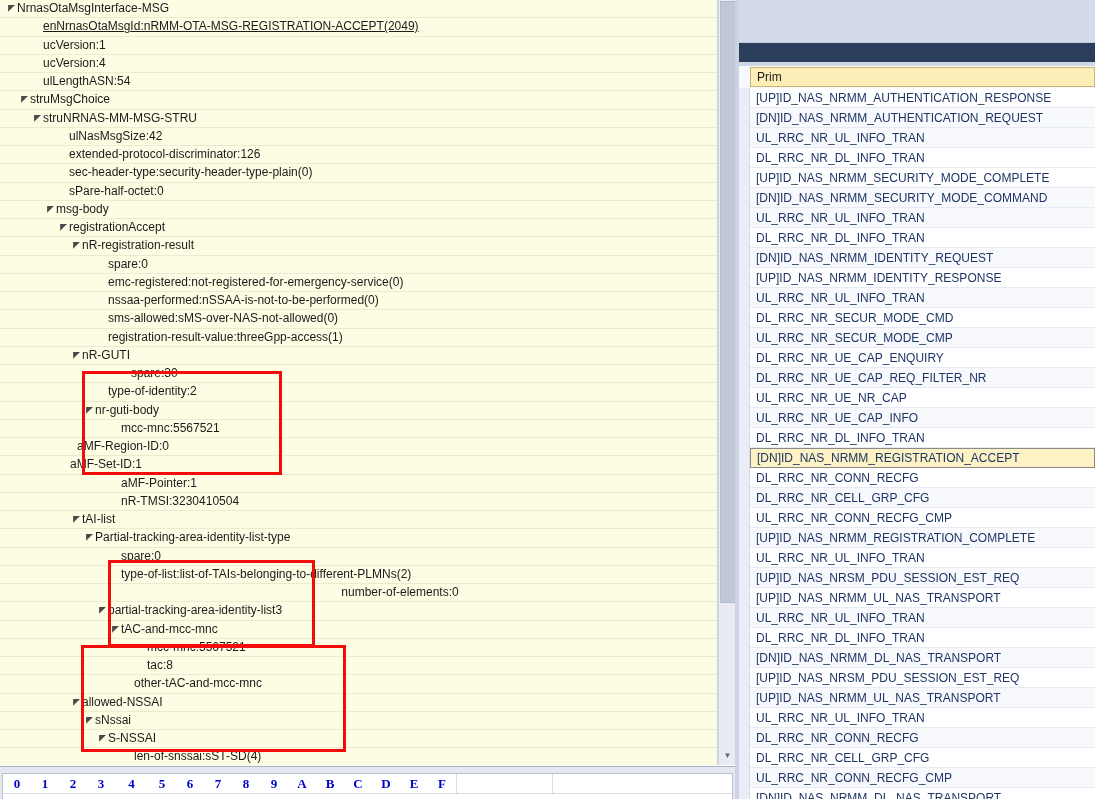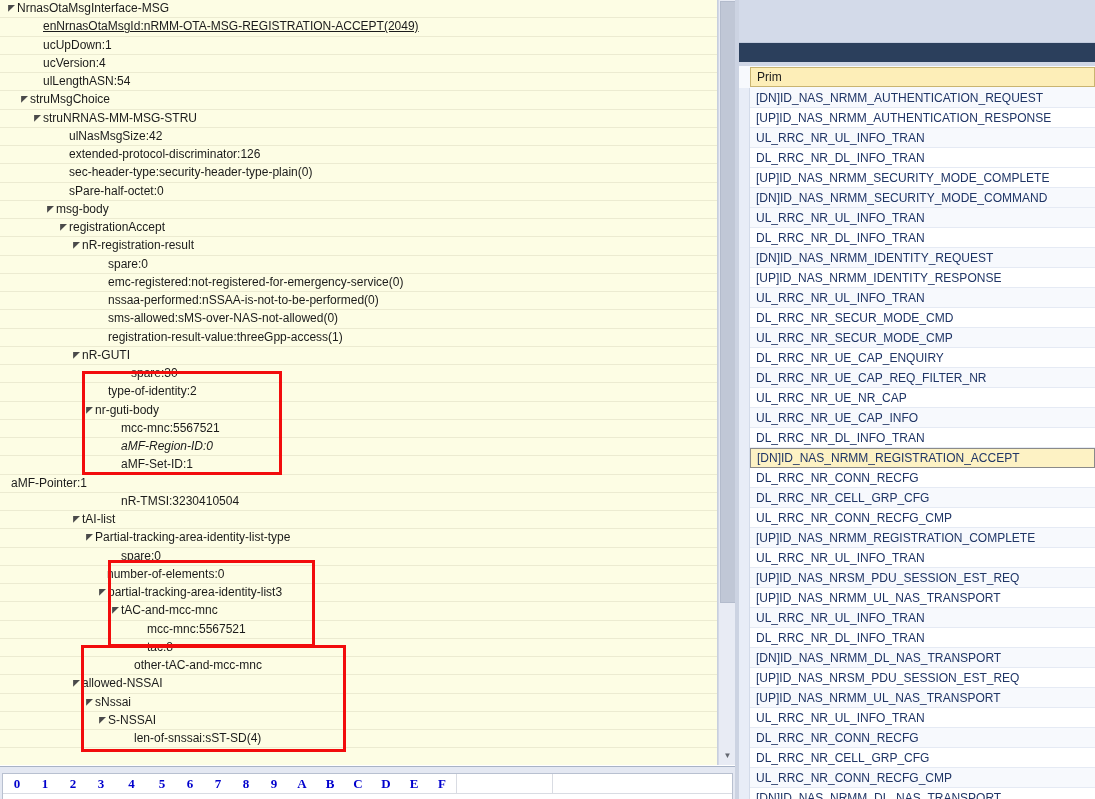--- a/index.html
+++ b/index.html
@@ -211,21 +211,21 @@
     pointer-events: none;
   }
 </style>
 </head>
 <body>
 
 <div id="tree-pane">
   <div id="tree-rows">
       <div class="tree-row" style="padding-left: 6px;"><span class="tw" style="transform: rotate(180deg); display: inline-block;">◢</span><span class="tree-label">NrnasOtaMsgInterface-MSG</span></div>
       <div class="tree-row" style="padding-left: 32px; text-decoration: underline;"><span class="tw empty">&nbsp;</span><span class="tree-label">enNrnasOtaMsgId:nRMM-OTA-MSG-REGISTRATION-ACCEPT(2049)</span></div>
-      <div class="tree-row" style="padding-left: 32px;"><span class="tw empty">&nbsp;</span><span class="tree-label">ucUpDown:1</span></div>
+      <div class="tree-row" style="padding-left: 32px;"><span class="tw empty">&nbsp;</span><span class="tree-label">ucVersion:1</span></div>
       <div class="tree-row" style="padding-left: 32px;"><span class="tw empty">&nbsp;</span><span class="tree-label">ucVersion:4</span></div>
       <div class="tree-row" style="padding-left: 32px;"><span class="tw empty">&nbsp;</span><span class="tree-label">ulLengthASN:54</span></div>
       <div class="tree-row" style="padding-left: 19px;"><span class="tw" style="transform: rotate(180deg); display: inline-block;">◢</span><span class="tree-label">struMsgChoice</span></div>
       <div class="tree-row" style="padding-left: 32px;"><span class="tw" style="transform: rotate(180deg); display: inline-block;">◢</span><span class="tree-label">struNRNAS-MM-MSG-STRU</span></div>
       <div class="tree-row" style="padding-left: 58px;"><span class="tw empty">&nbsp;</span><span class="tree-label">ulNasMsgSize:42</span></div>
       <div class="tree-row" style="padding-left: 58px;"><span class="tw empty">&nbsp;</span><span class="tree-label">extended-protocol-discriminator:126</span></div>
       <div class="tree-row" style="padding-left: 58px;"><span class="tw empty">&nbsp;</span><span class="tree-label">sec-header-type:security-header-type-plain(0)</span></div>
       <div class="tree-row" style="padding-left: 58px;"><span class="tw empty">&nbsp;</span><span class="tree-label">sPare-half-octet:0</span></div>
       <div class="tree-row" style="padding-left: 45px;"><span class="tw" style="transform: rotate(180deg); display: inline-block;">◢</span><span class="tree-label">msg-body</span></div>
       <div class="tree-row" style="padding-left: 58px;"><span class="tw" style="transform: rotate(180deg); display: inline-block;">◢</span><span class="tree-label">registrationAccept</span></div>
@@ -233,28 +233,29 @@
       <div class="tree-row" style="padding-left: 97px;"><span class="tw empty">&nbsp;</span><span class="tree-label">spare:0</span></div>
       <div class="tree-row" style="padding-left: 97px;"><span class="tw empty">&nbsp;</span><span class="tree-label">emc-registered:not-registered-for-emergency-service(0)</span></div>
       <div class="tree-row" style="padding-left: 97px;"><span class="tw empty">&nbsp;</span><span class="tree-label">nssaa-performed:nSSAA-is-not-to-be-performed(0)</span></div>
       <div class="tree-row" style="padding-left: 97px;"><span class="tw empty">&nbsp;</span><span class="tree-label">sms-allowed:sMS-over-NAS-not-allowed(0)</span></div>
       <div class="tree-row" style="padding-left: 97px;"><span class="tw empty">&nbsp;</span><span class="tree-label">registration-result-value:threeGpp-access(1)</span></div>
       <div class="tree-row" style="padding-left: 71px;"><span class="tw" style="transform: rotate(180deg); display: inline-block;">◢</span><span class="tree-label">nR-GUTI</span></div>
       <div class="tree-row" style="padding-left: 120px;"><span class="tw empty">&nbsp;</span><span class="tree-label">spare:30</span></div>
       <div class="tree-row" style="padding-left: 97px;"><span class="tw empty">&nbsp;</span><span class="tree-label">type-of-identity:2</span></div>
       <div class="tree-row" style="padding-left: 84px;"><span class="tw" style="transform: rotate(180deg); display: inline-block;">◢</span><span class="tree-label">nr-guti-body</span></div>
       <div class="tree-row" style="padding-left: 110px;"><span class="tw empty">&nbsp;</span><span class="tree-label">mcc-mnc:5567521</span></div>
-      <div class="tree-row" style="padding-left: 110px; font-style: italic;"><span class="tw empty">&nbsp;</span><span class="tree-label">aMF-Region-ID:0</span></div>
-      <div class="tree-row" style="padding-left: 110px;"><span class="tw empty">&nbsp;</span><span class="tree-label">aMF-Set-ID:1</span></div>
-      <div class="tree-row" style=""><span class="tw empty">&nbsp;</span><span class="tree-label">aMF-Pointer:1</span></div>
+      <div class="tree-row" style="padding-left: 66px;"><span class="tw empty">&nbsp;</span><span class="tree-label">aMF-Region-ID:0</span></div>
+      <div class="tree-row" style="padding-left: 59px;"><span class="tw empty">&nbsp;</span><span class="tree-label">aMF-Set-ID:1</span></div>
+      <div class="tree-row" style="padding-left: 110px;"><span class="tw empty">&nbsp;</span><span class="tree-label">aMF-Pointer:1</span></div>
       <div class="tree-row" style="padding-left: 110px;"><span class="tw empty">&nbsp;</span><span class="tree-label">nR-TMSI:3230410504</span></div>
       <div class="tree-row" style="padding-left: 71px;"><span class="tw" style="transform: rotate(180deg); display: inline-block;">◢</span><span class="tree-label">tAI-list</span></div>
       <div class="tree-row" style="padding-left: 84px;"><span class="tw" style="transform: rotate(180deg); display: inline-block;">◢</span><span class="tree-label">Partial-tracking-area-identity-list-type</span></div>
       <div class="tree-row" style="padding-left: 110px;"><span class="tw empty">&nbsp;</span><span class="tree-label">spare:0</span></div>
-      <div class="tree-row" style="padding-left: 96px;"><span class="tw empty">&nbsp;</span><span class="tree-label">number-of-elements:0</span></div>
+      <div class="tree-row" style="padding-left: 110px;"><span class="tw empty">&nbsp;</span><span class="tree-label">type-of-list:list-of-TAIs-belonging-to-different-PLMNs(2)</span></div>
+      <div class="tree-row" style="padding-left: 72px; text-align: center;"><span class="tw empty">&nbsp;</span><span class="tree-label">number-of-elements:0</span></div>
       <div class="tree-row" style="padding-left: 97px;"><span class="tw" style="transform: rotate(180deg); display: inline-block;">◢</span><span class="tree-label">partial-tracking-area-identity-list3</span></div>
       <div class="tree-row" style="padding-left: 110px;"><span class="tw" style="transform: rotate(180deg); display: inline-block;">◢</span><span class="tree-label">tAC-and-mcc-mnc</span></div>
       <div class="tree-row" style="padding-left: 136px;"><span class="tw empty">&nbsp;</span><span class="tree-label">mcc-mnc:5567521</span></div>
       <div class="tree-row" style="padding-left: 136px;"><span class="tw empty">&nbsp;</span><span class="tree-label">tac:8</span></div>
       <div class="tree-row" style="padding-left: 123px;"><span class="tw empty">&nbsp;</span><span class="tree-label">other-tAC-and-mcc-mnc</span></div>
       <div class="tree-row" style="padding-left: 71px;"><span class="tw" style="transform: rotate(180deg); display: inline-block;">◢</span><span class="tree-label">allowed-NSSAI</span></div>
       <div class="tree-row" style="padding-left: 84px;"><span class="tw" style="transform: rotate(180deg); display: inline-block;">◢</span><span class="tree-label">sNssai</span></div>
       <div class="tree-row" style="padding-left: 97px;"><span class="tw" style="transform: rotate(180deg); display: inline-block;">◢</span><span class="tree-label">S-NSSAI</span></div>
       <div class="tree-row" style="padding-left: 123px;"><span class="tw empty">&nbsp;</span><span class="tree-label">len-of-snssai:sST-SD(4)</span></div>
     </div>
@@ -278,22 +279,22 @@
   </div>
 </div>
 
 <div id="right-pane">
   <div id="right-toolbar"></div>
   <div id="right-titlebar"></div>
   <div id="right-subgap"></div>
   <div id="col-header">Prim</div>
   <div id="list-leftgutter"></div>
   <div id="msg-list">
+      <div class="msg-row alt">[UP]ID_NAS_NRMM_AUTHENTICATION_RESPONSE</div>
       <div class="msg-row">[DN]ID_NAS_NRMM_AUTHENTICATION_REQUEST</div>
-      <div class="msg-row alt">[UP]ID_NAS_NRMM_AUTHENTICATION_RESPONSE</div>
       <div class="msg-row">UL_RRC_NR_UL_INFO_TRAN</div>
       <div class="msg-row alt">DL_RRC_NR_DL_INFO_TRAN</div>
       <div class="msg-row alt">[UP]ID_NAS_NRMM_SECURITY_MODE_COMPLETE</div>
       <div class="msg-row">[DN]ID_NAS_NRMM_SECURITY_MODE_COMMAND</div>
       <div class="msg-row">UL_RRC_NR_UL_INFO_TRAN</div>
       <div class="msg-row alt">DL_RRC_NR_DL_INFO_TRAN</div>
       <div class="msg-row">[DN]ID_NAS_NRMM_IDENTITY_REQUEST</div>
       <div class="msg-row alt">[UP]ID_NAS_NRMM_IDENTITY_RESPONSE</div>
       <div class="msg-row">UL_RRC_NR_UL_INFO_TRAN</div>
       <div class="msg-row alt">DL_RRC_NR_SECUR_MODE_CMD</div>

